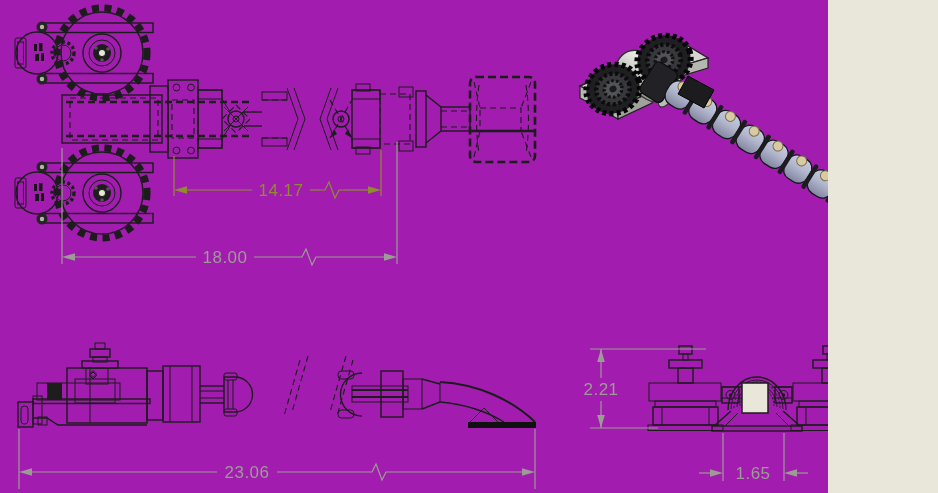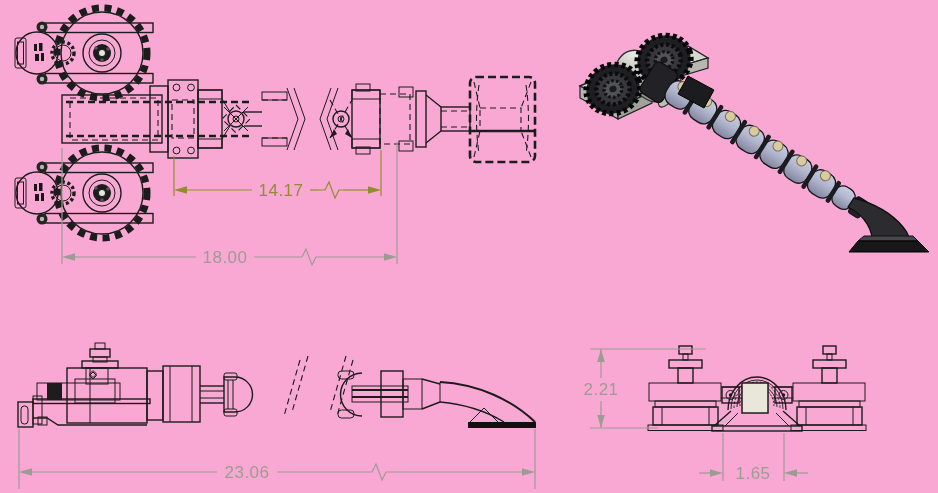--- a/index.html
+++ b/index.html
@@ -1,16 +1,16 @@
 <!DOCTYPE html>
 <html><head>
 <meta charset="utf-8">
 <style>
   html,body{margin:0;padding:0;background:#e9e7da;}
-  .stage{position:relative;width:938px;height:493px;background:#f9a8d4;overflow:hidden;
+  .stage{position:relative;width:828px;height:493px;background:#a21caf;overflow:hidden;
          font-family:"Liberation Sans", sans-serif;}
   svg{display:block}
   text.dim{font-family:"Liberation Sans", sans-serif;font-size:17px;letter-spacing:.5px;}
   .ln{fill:none;stroke:#1c1c1c;stroke-width:1.4;}
   .lnthin{fill:none;stroke:#1c1c1c;stroke-width:1;}
   .hid{fill:none;stroke:#1c1c1c;stroke-width:2.4;stroke-dasharray:7 4;}
   .hidthin{fill:none;stroke:#1c1c1c;stroke-width:1.1;stroke-dasharray:6 4;}
   .dimln{fill:none;stroke-width:1.2;}
 </style>
 </head>

